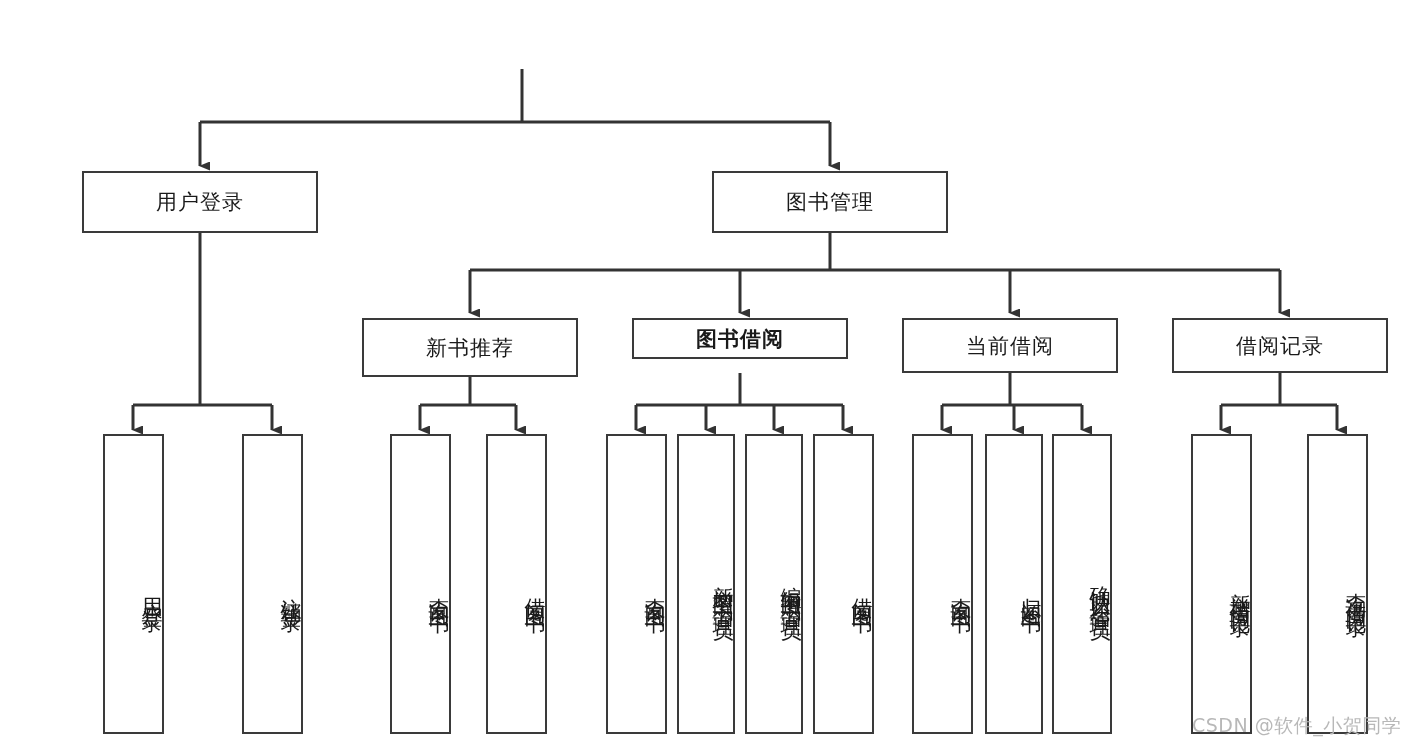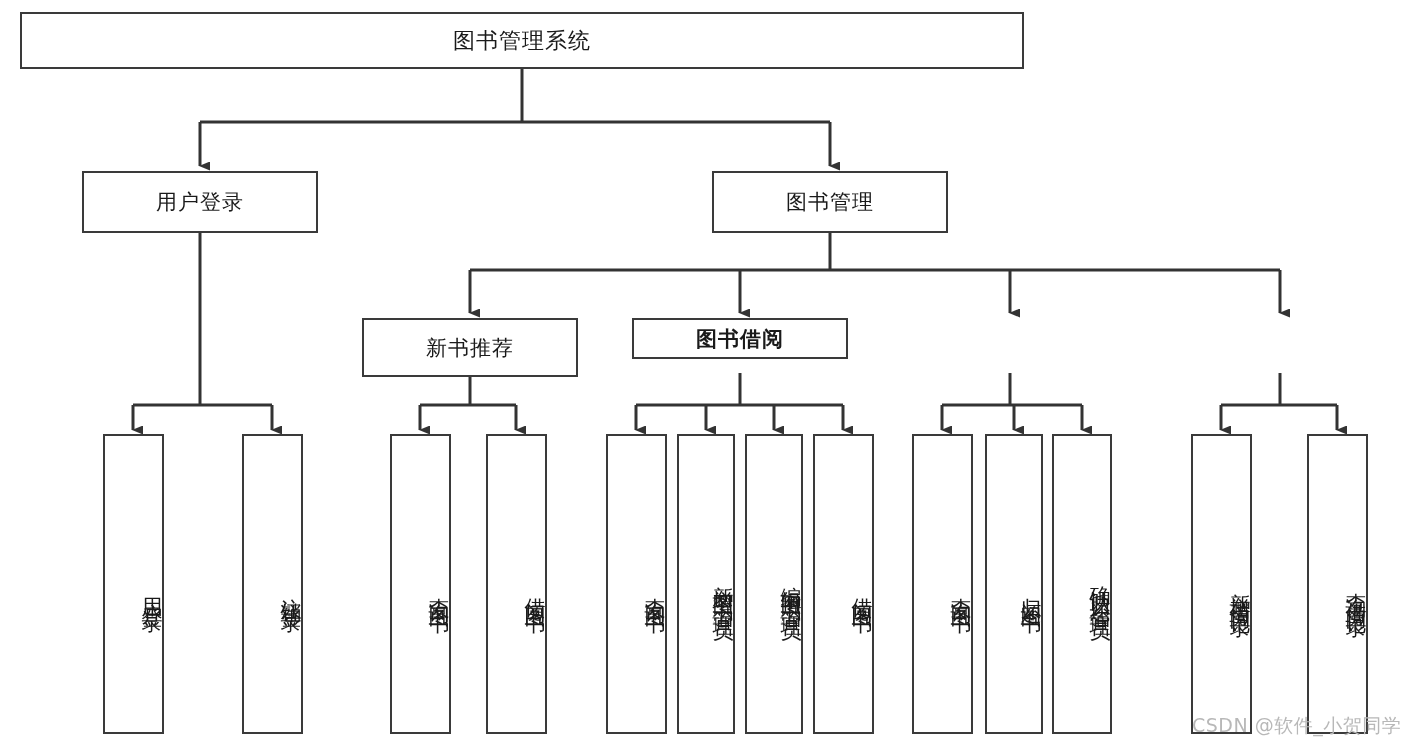--- a/index.html
+++ b/index.html
@@ -129,37 +129,40 @@
     </g>
 
     <g stroke="#333333" stroke-width="3" fill="none">
       <path d="M1280,373 L1280,405"></path>
       <path d="M1221,405 L1337,405"></path>
       <path d="M1221,405 L1221,430" marker-end="url(#arrowhead)"></path>
       <path d="M1337,405 L1337,430" marker-end="url(#arrowhead)"></path>
     </g>
   </svg>
 
-  <div class="node node-h node-root" style="left:20px; top:12px; width:1004px; height:57px;">
-    <span>图书管理系统</span>
-  </div>
 
   <div class="node node-h" style="left:82px; top:171px; width:236px; height:62px;">
     <span>用户登录</span>
   </div>
   <div class="node node-h" style="left:712px; top:171px; width:236px; height:62px;">
     <span>图书管理</span>
   </div>
 
   <div class="node node-h" style="left:362px; top:318px; width:216px; height:59px;">
     <span>新书推荐</span>
   </div>
   <div class="node node-h" style="left:632px; top:318px; width:216px; height:41px;font-weight:bold;">
     <span>图书借阅</span>
   </div>
+  <div class="node node-h" style="left:902px; top:318px; width:216px; height:55px;">
+    <span>当前借阅</span>
+  </div>
+  <div class="node node-h" style="left:1172px; top:318px; width:216px; height:55px;">
+    <span>借阅记录</span>
+  </div>
 
   <div class="node node-v" style="left:103px; top:434px; width:61px; height:300px;">
     <span class="vlabel">用户登录</span>
   </div>
   <div class="node node-v" style="left:242px; top:434px; width:61px; height:300px;">
     <span class="vlabel">注销登录</span>
   </div>
   <div class="node node-v" style="left:390px; top:434px; width:61px; height:300px;">
     <span class="vlabel">查询图书</span>
   </div>

